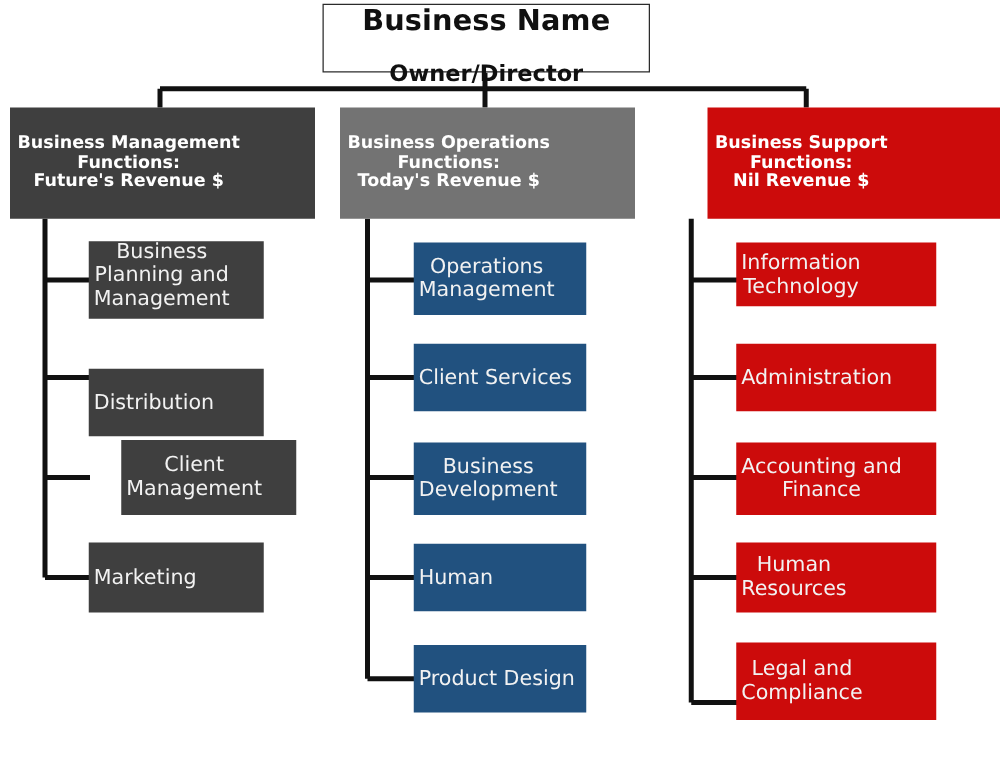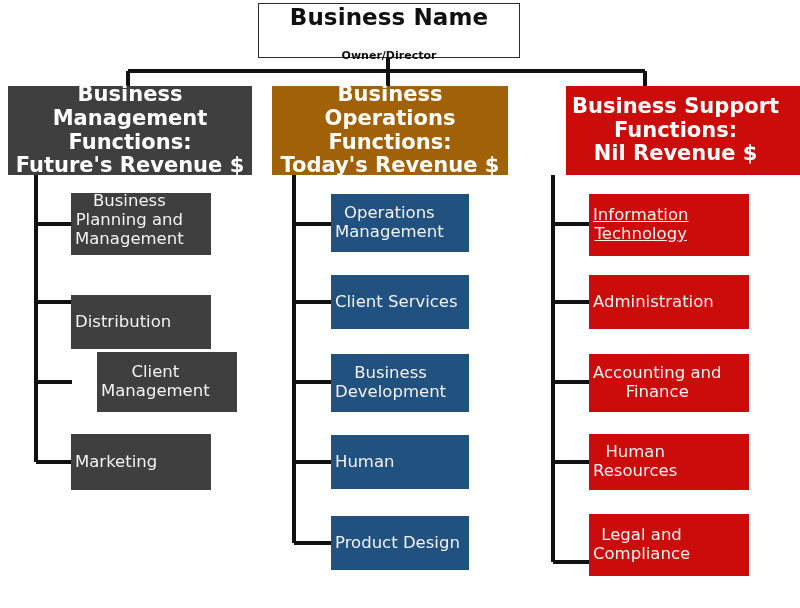--- a/index.html
+++ b/index.html
@@ -39,33 +39,33 @@
     border: 1px solid #2b2b2b;
     flex-direction: column;
     color: #101010;
   }
   .root-title {
     font-size: 23px;
     font-weight: bold;
     letter-spacing: 0.1px;
   }
   .root-sub {
-    font-size: 11px;
+    font-size: 18px;
     font-weight: bold;
     margin-top: 20px;
   }
   .header-node {
-    font-size: 21px;
+    font-size: 14px;
     font-weight: bold;
     color: #ffffff;
     padding: 2px 6px;
     white-space: pre-line;
   }
   .header-gray { background: #3f3f3f; }
-  .header-blue { background: #a16207; }
+  .header-blue { background: #737373; }
   .header-red  { background: #cc0b0b; margin-left: 38px; }
 
   .leaf-node {
     font-size: 16.5px;
     color: #f2f2f2;
     font-weight: normal;
     white-space: pre-line;
     padding: 0 4px;
   }
   .leaf-gray { background: #3f3f3f; }
@@ -166,21 +166,21 @@
     <span>Business
 Development</span>
   </div>
   <div class="node leaf-node leaf-blue" style="left:331px; top:435px; width:138px; height:54px;">
     <span>Human</span>
   </div>
   <div class="node leaf-node leaf-blue" style="left:331px; top:516px; width:138px; height:54px;">
     <span>Product Design</span>
   </div>
 
-  <div class="node leaf-node leaf-red" style="left:589px; top:194px; width:160px; height:62px;text-decoration:underline;">
+  <div class="node leaf-node leaf-red" style="left:589px; top:194px; width:160px; height:51px;">
     <span>Information
 Technology</span>
   </div>
   <div class="node leaf-node leaf-red" style="left:589px; top:275px; width:160px; height:54px;">
     <span>Administration</span>
   </div>
   <div class="node leaf-node leaf-red" style="left:589px; top:434px; width:160px; height:56px;">
     <span>Human
 Resources</span>
   </div>

